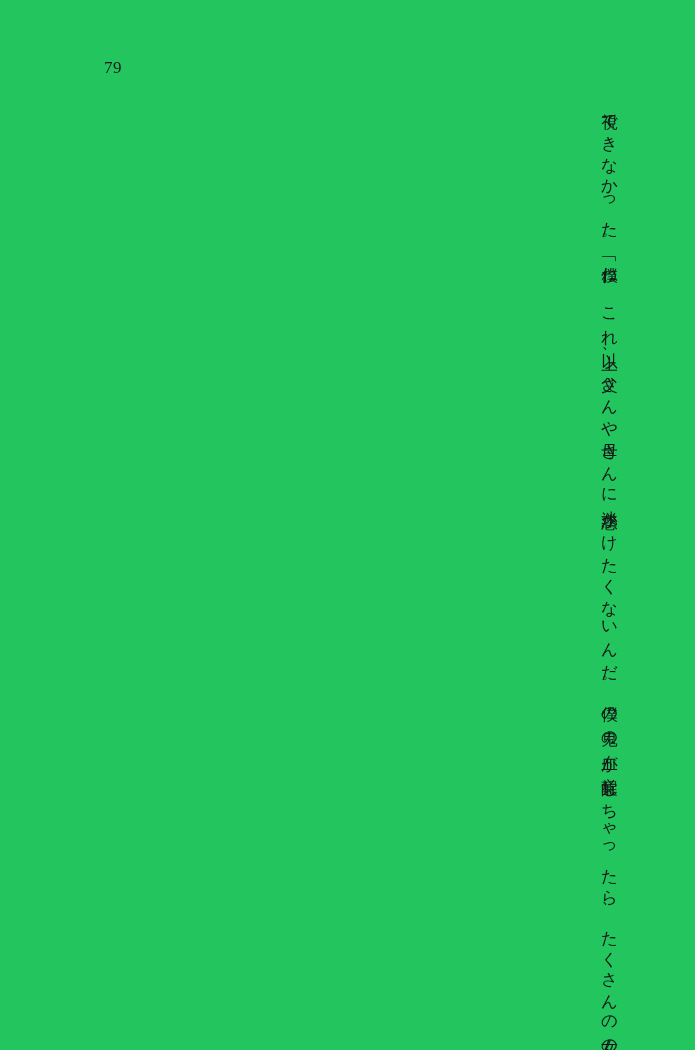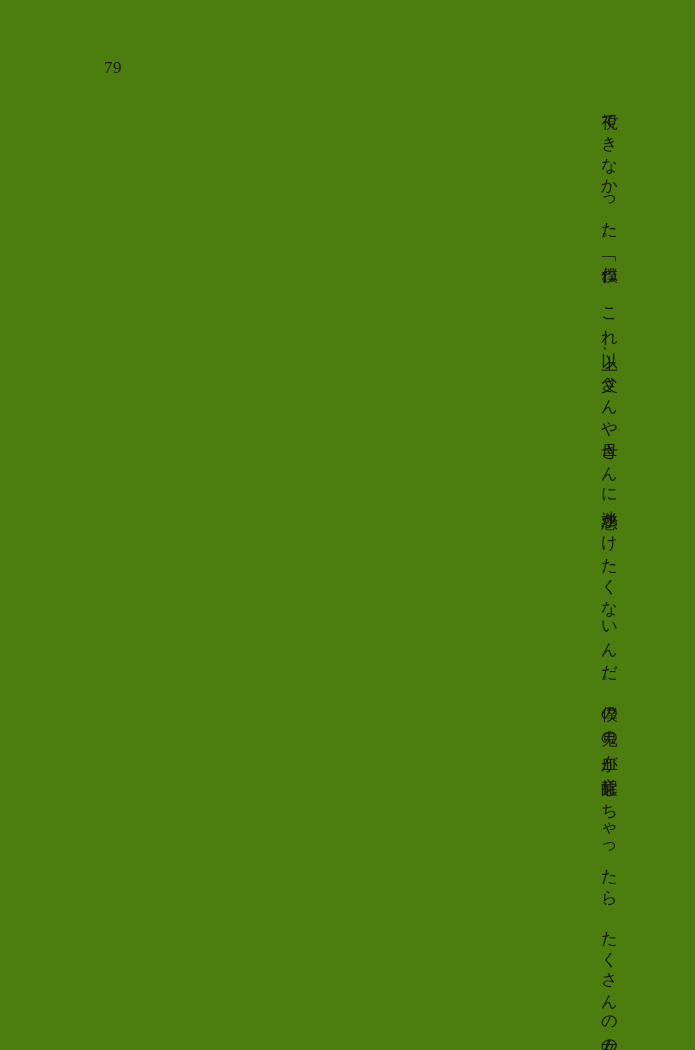--- a/index.html
+++ b/index.html
@@ -15,21 +15,21 @@
     position: relative;
     overflow: hidden;
   }
 
   .page {
     position: absolute;
     left: 0;
     top: 0;
     width: 695px;
     height: 1050px;
-    background: #4d7c0f;
+    background: #22c55e;
   }
 
   .page-number {
     position: absolute;
     left: 104px;
     top: 58px;
     font-size: 17px;
     letter-spacing: 0.5px;
     color: #1a1a1a;
     font-family: "Liberation Serif", "DejaVu Serif", serif;

